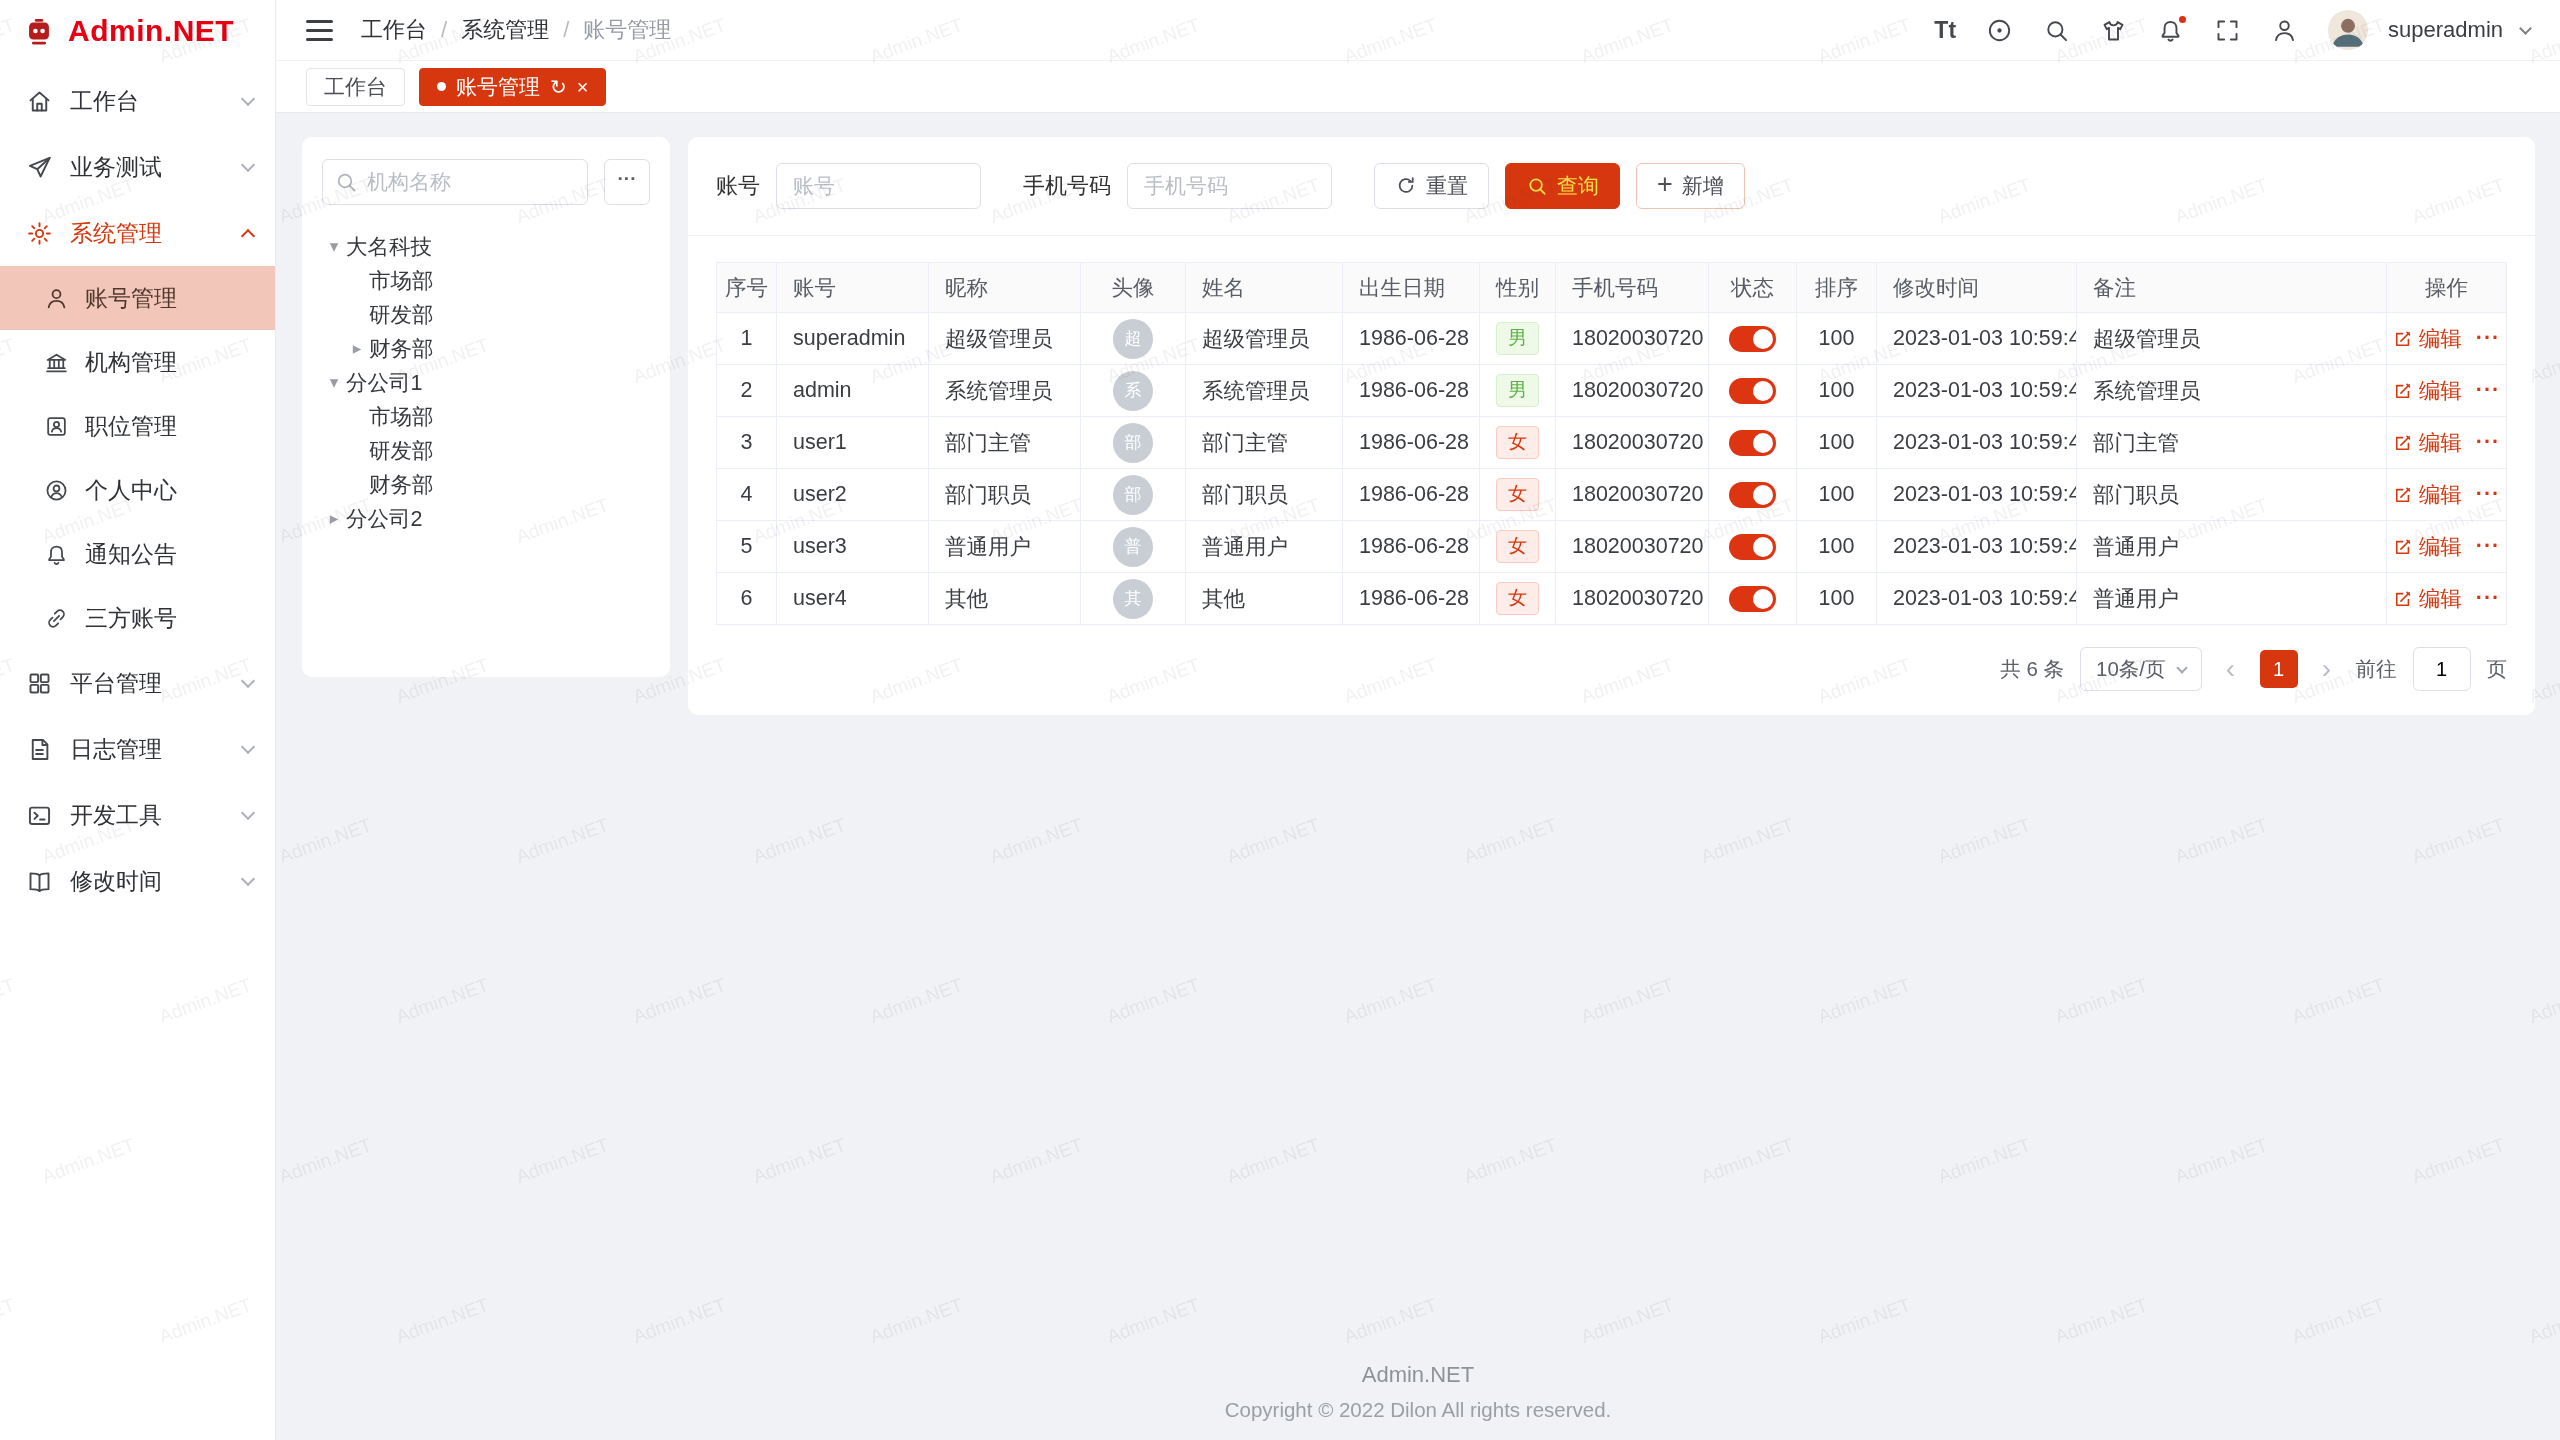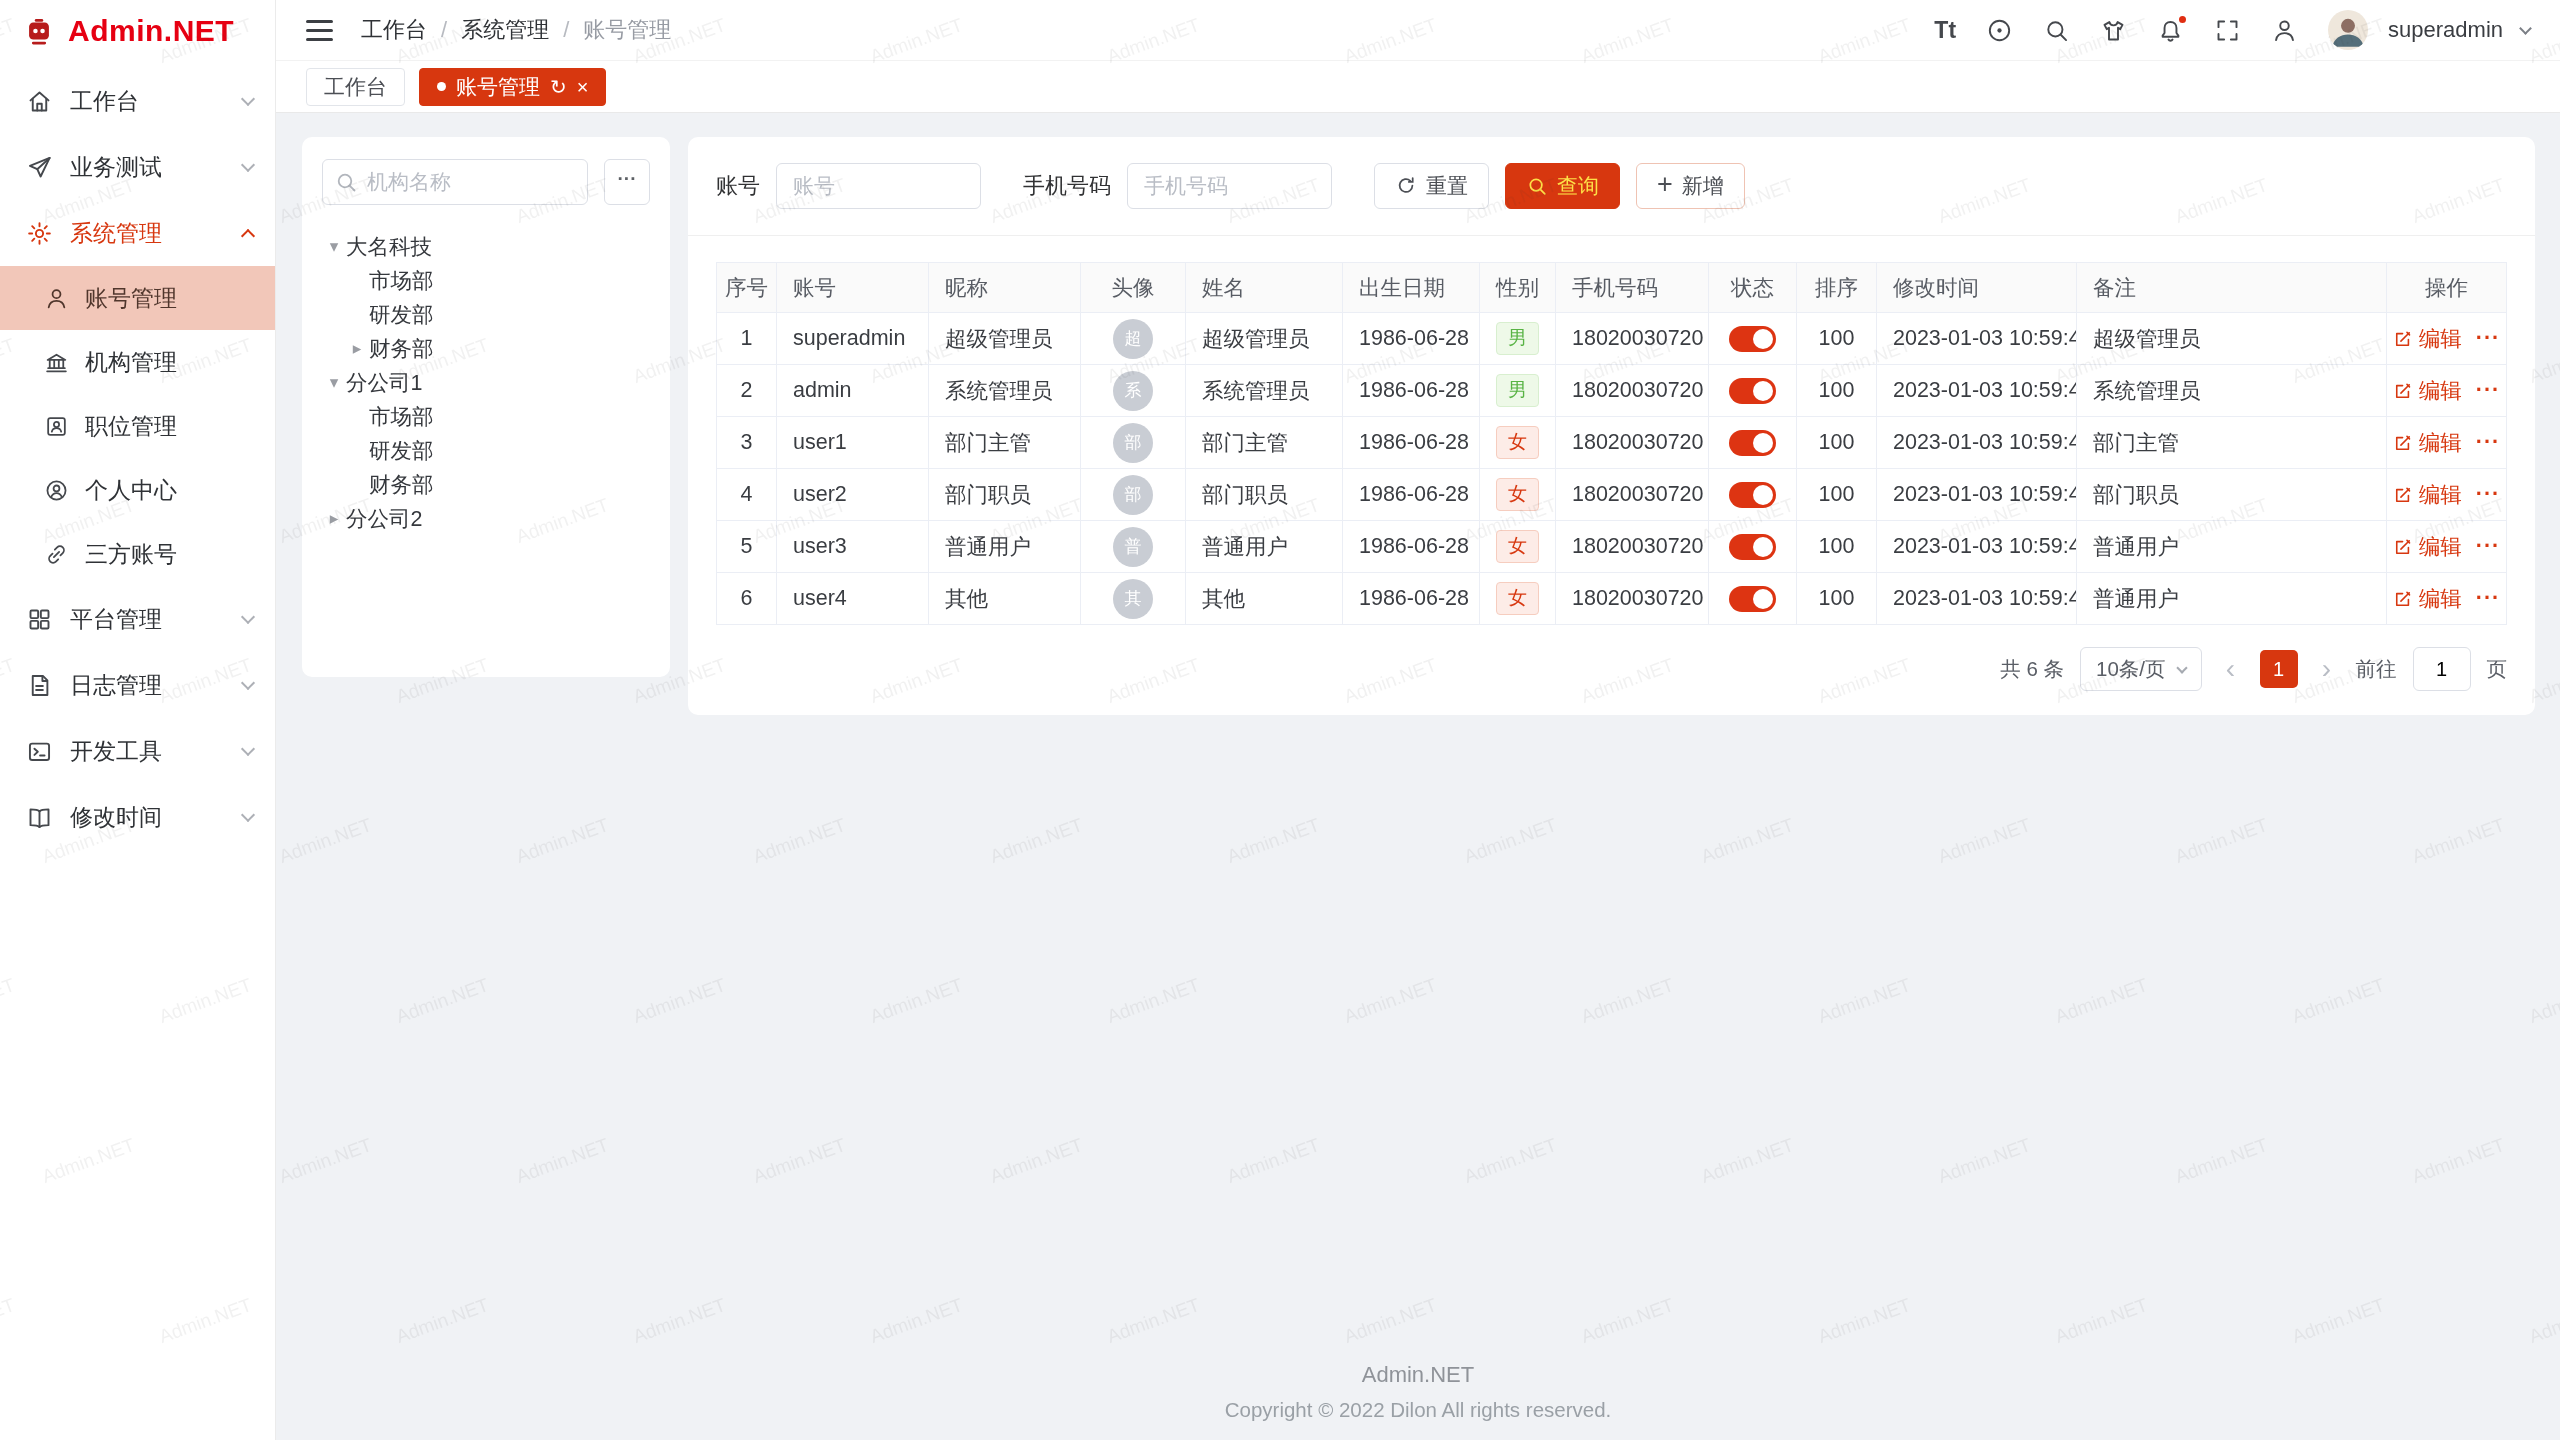--- a/index.html
+++ b/index.html
@@ -189,20 +189,29 @@
       </div>
       <div class="smi">
         <span class="ic">
             <svg viewBox="0 0 24 24" fill="none" stroke="currentColor" stroke-width="1.7" stroke-linecap="round" stroke-linejoin="round">
               <circle cx="12" cy="12" r="8.7"></circle>
               <circle cx="12" cy="10" r="2.8"></circle>
               <path d="M6.8 18.6c1-2.7 2.9-4 5.2-4s4.2 1.3 5.2 4"></path>
             </svg>
           </span>
         <span>个人中心</span>
+      </div>
+      <div class="smi">
+        <span class="ic">
+            <svg viewBox="0 0 24 24" fill="none" stroke="currentColor" stroke-width="1.7" stroke-linecap="round" stroke-linejoin="round">
+              <path d="M12 4.5c-3.3 0-5.3 2.2-5.3 5.3v4.4L5 16.5v1h14v-1l-1.7-2.3V9.8c0-3.1-2-5.3-5.3-5.3z"></path>
+              <path d="M10.2 20a2 2 0 0 0 3.6 0"></path>
+            </svg>
+          </span>
+        <span>通知公告</span>
       </div>
       <div class="smi">
         <span class="ic">
             <svg viewBox="0 0 24 24" fill="none" stroke="currentColor" stroke-width="1.7" stroke-linecap="round" stroke-linejoin="round">
               <path d="M9.5 14.5l5-5"></path>
               <path d="M8.2 11.2 6 13.4a3.8 3.8 0 0 0 5.4 5.4l2.2-2.2"></path>
               <path d="M15.8 12.8 18 10.6a3.8 3.8 0 0 0-5.4-5.4l-2.2 2.2"></path>
             </svg>
           </span>
         <span>三方账号</span>

